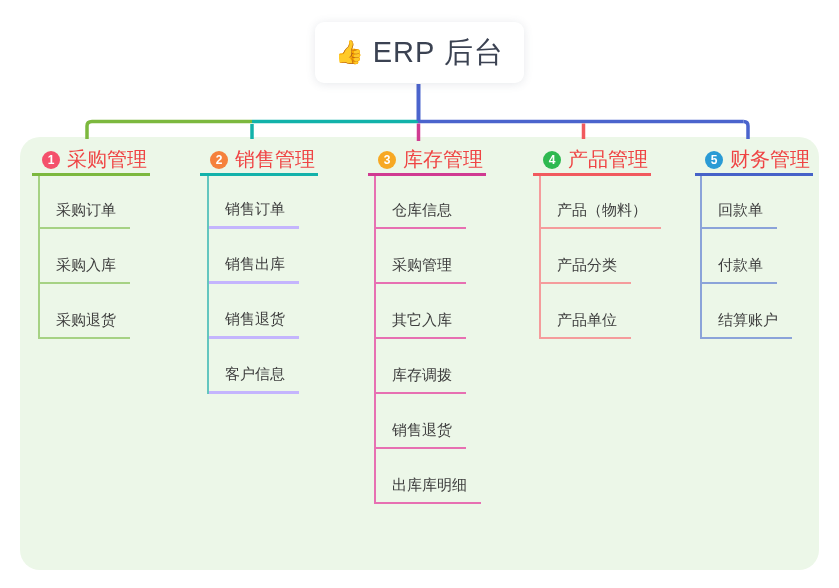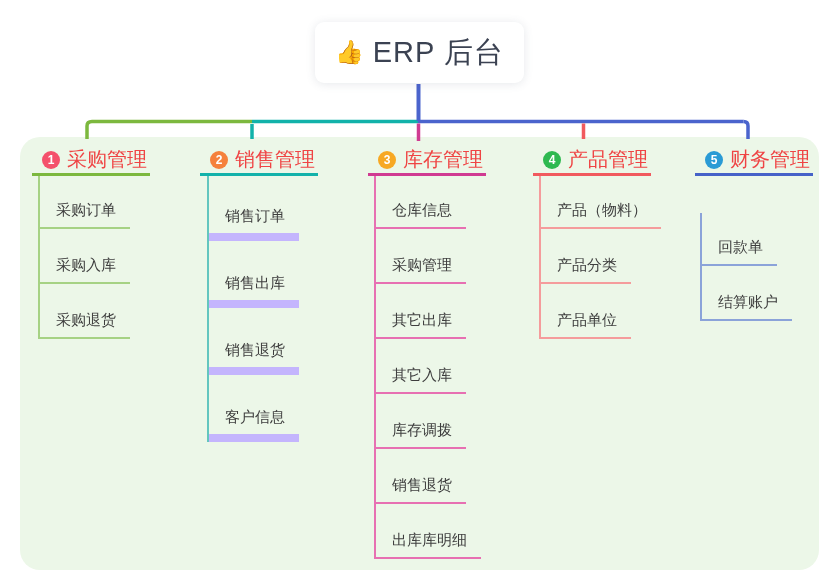--- a/index.html
+++ b/index.html
@@ -57,32 +57,32 @@
   .b4.branch-header { border-bottom: 3px solid #f15a5e; }
   .b5.branch-header { border-bottom: 3px solid #4662c8; }
 
   
   .branch-col { position: absolute; top: 176px; z-index: 3; width: max-content; }
   .b1.branch-col { border-left: 2px solid #a6d284; }
   .b2.branch-col { border-left: 2px solid #63c6bf; }
   .b3.branch-col { border-left: 2px solid #e succ; }
   .b3.branch-col { border-left: 2px solid #e770b2; }
   .b4.branch-col { border-left: 2px solid #f59c9c; }
-  .b5.branch-col { border-left: 2px solid #8ba3d9; margin-top: 37px; }
+  .b5.branch-col { border-left: 2px solid #8ba3d9; }
 
   .child {
     height: 55px; width: fit-content;
     display: flex; align-items: flex-end;
     padding: 9px 14px 7px 16px;
     font-size: 15px; color: #3e3e3e; white-space: nowrap;
     cursor: default;
   }
   .child:first-child { height: 53px; }
   .b1 .child { border-bottom: 2px solid #a6d284; }
-  .b2 .child { border-bottom: 8px solid #c4b5fd; margin-top: 12px; }
+  .b2 .child { border-bottom: 3px solid #c4b5fd; }
   .b3 .child { border-bottom: 2px solid #e770b2; }
   .b4 .child { border-bottom: 2px solid #f59c9c; }
   .b5 .child { border-bottom: 2px solid #8ba3d9; }
 </style>
 </head>
 <body>
 
 <div class="stage">
 
   <div class="panel"></div>
@@ -128,21 +128,20 @@
     <div class="child">客户信息</div>
   </div>
 
   <div class="branch-header b3" style="left:368px">
     <span class="badge">3</span>
     <span class="branch-label">库存管理</span>
   </div>
   <div class="branch-col b3" style="left:374px">
     <div class="child">仓库信息</div>
     <div class="child">采购管理</div>
-    <div class="child">其它出库</div>
     <div class="child">其它入库</div>
     <div class="child">库存调拨</div>
     <div class="child">销售退货</div>
     <div class="child">出库库明细</div>
   </div>
 
   <div class="branch-header b4" style="left:533px">
     <span class="badge">4</span>
     <span class="branch-label">产品管理</span>
   </div>
@@ -151,16 +150,17 @@
     <div class="child">产品分类</div>
     <div class="child">产品单位</div>
   </div>
 
   <div class="branch-header b5" style="left:695px">
     <span class="badge">5</span>
     <span class="branch-label">财务管理</span>
   </div>
   <div class="branch-col b5" style="left:700px">
     <div class="child">回款单</div>
+    <div class="child">付款单</div>
     <div class="child">结算账户</div>
   </div>
 
 </div>
 
 </body></html>

